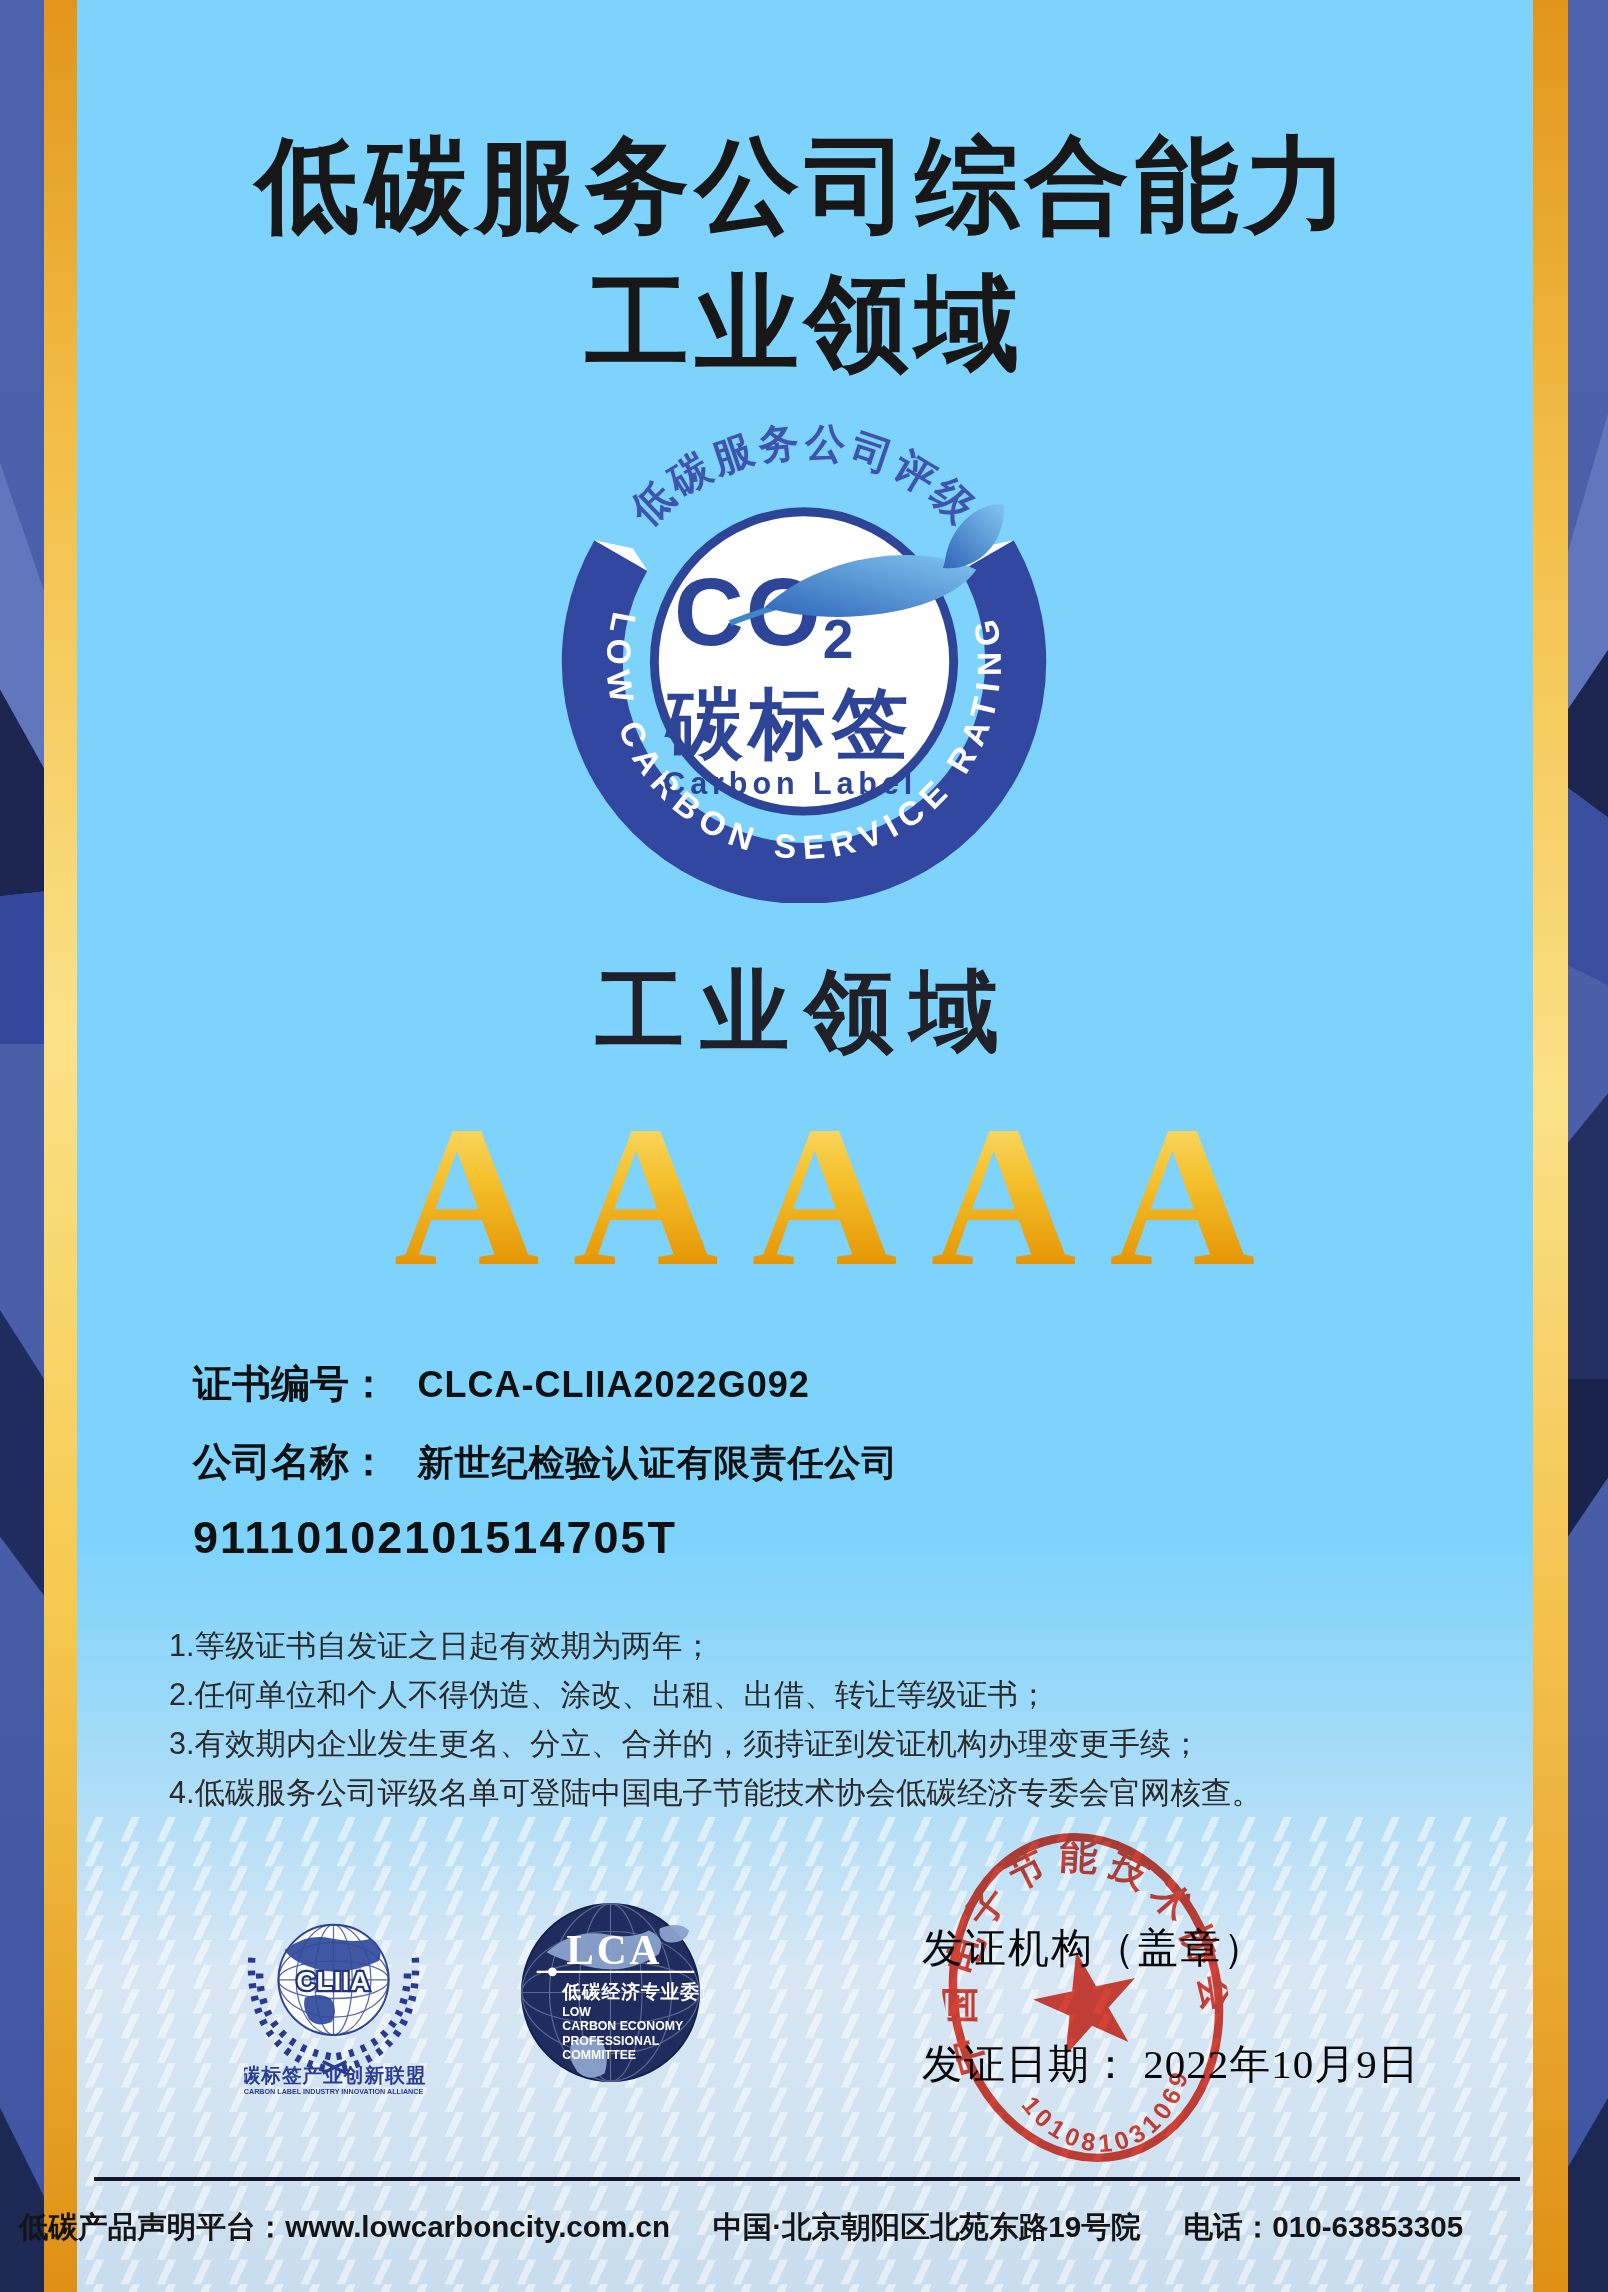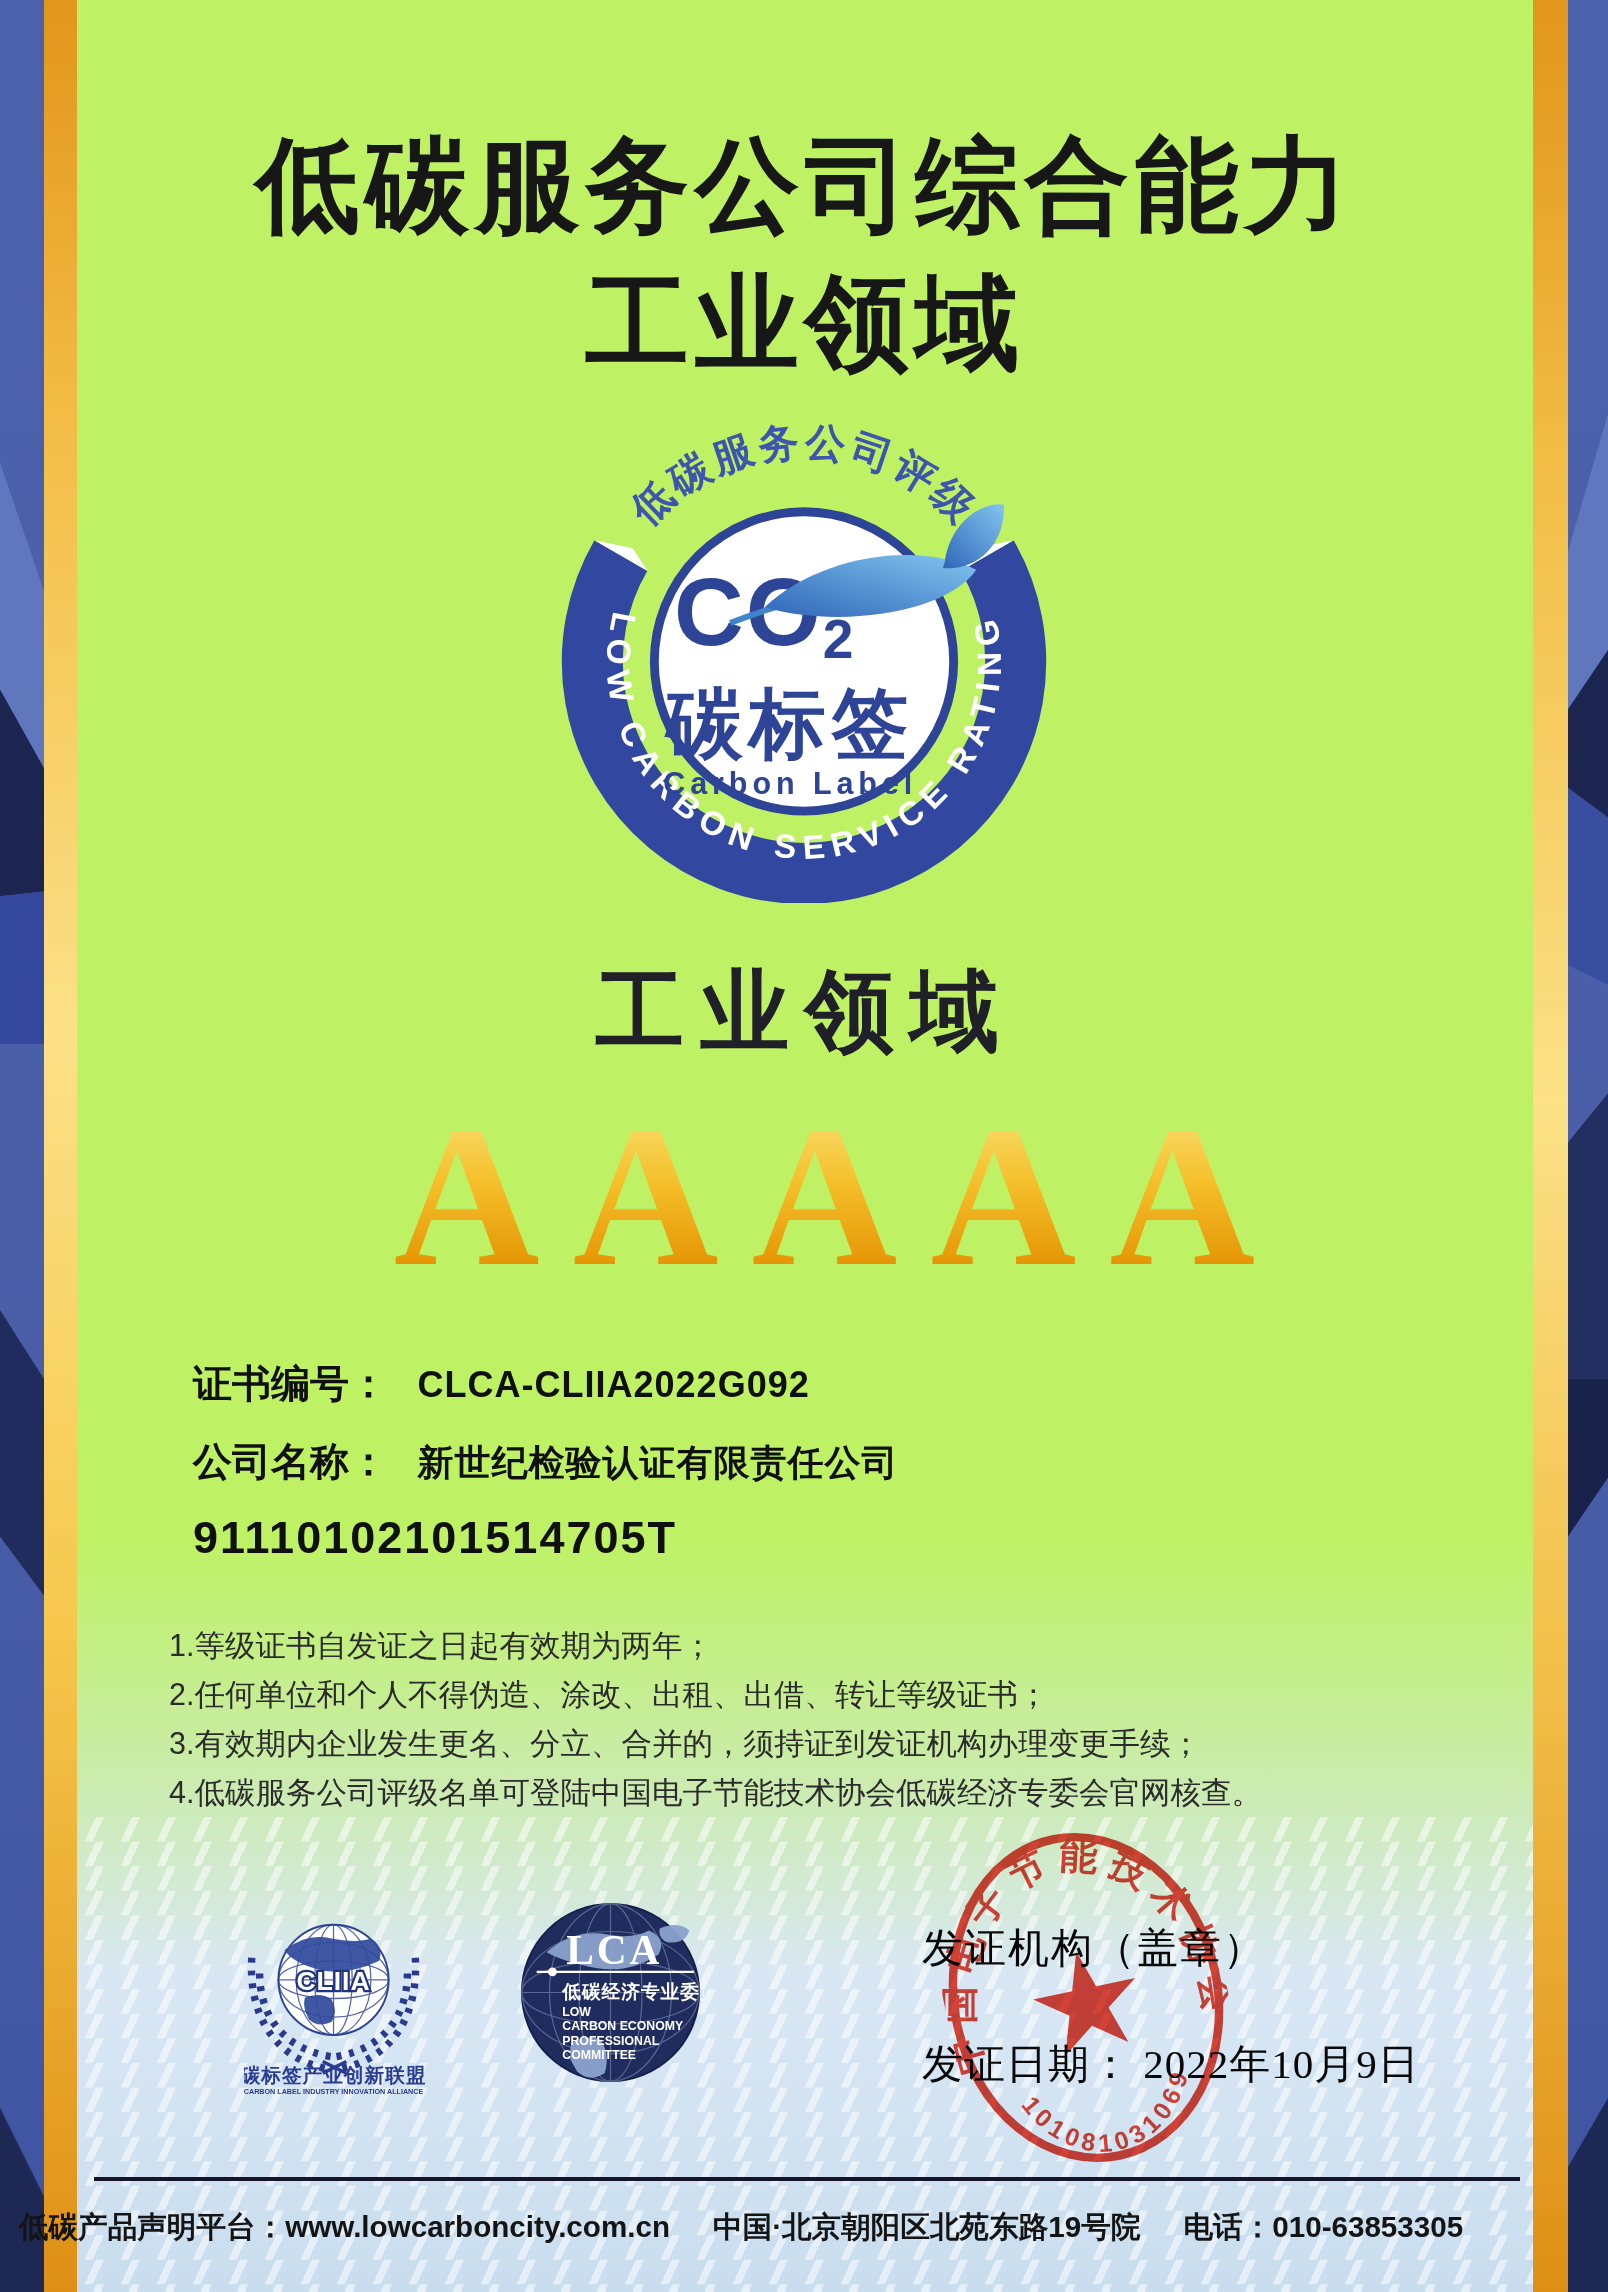--- a/index.html
+++ b/index.html
@@ -1,17 +1,17 @@
 <!DOCTYPE html>
 <html><head>
 <meta charset="utf-8">
 <style>
   html,body{margin:0;padding:0;background:#ffffff;}
   body{font-family:"Liberation Sans","DejaVu Sans",sans-serif;-webkit-font-smoothing:antialiased;}
-  .page{position:relative;width:1609px;height:2292px;background:#bef264;overflow:hidden;}
+  .page{position:relative;width:1609px;height:2292px;background:#7dd3fc;overflow:hidden;}
 
   
   .band{position:absolute;top:0;bottom:0;}
   .band svg{display:block;width:100%;height:100%;}
   .band-left-blue{left:0;width:44px;background:linear-gradient(180deg,#4c61ab 0%,#4a5fa8 55%,#3f55a2 100%);}
   .band-left-gold{left:44px;width:32.5px;background:linear-gradient(180deg,#e2951b 0%,#f2bc45 18%,#fbe187 45%,#f6c94f 70%,#df8f15 100%);}
   .band-right-gold{left:1533px;width:35px;background:linear-gradient(180deg,#e2951b 0%,#f2bc45 20%,#fbe187 48%,#f3c04a 72%,#df8f15 100%);}
   .band-right-blue{left:1568px;width:40px;background:linear-gradient(180deg,#4c61ab 0%,#4a5fa8 55%,#3f55a2 100%);}
 
   

